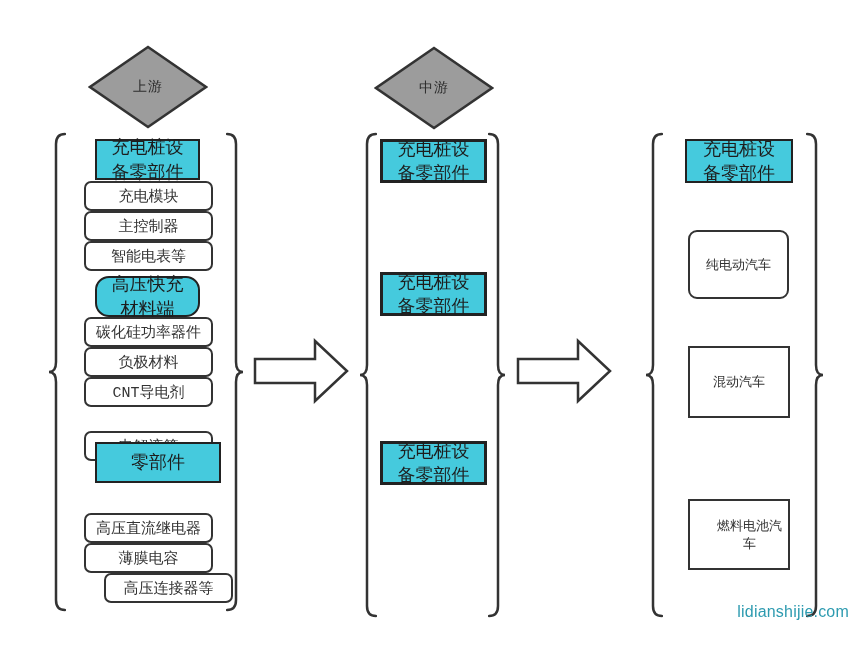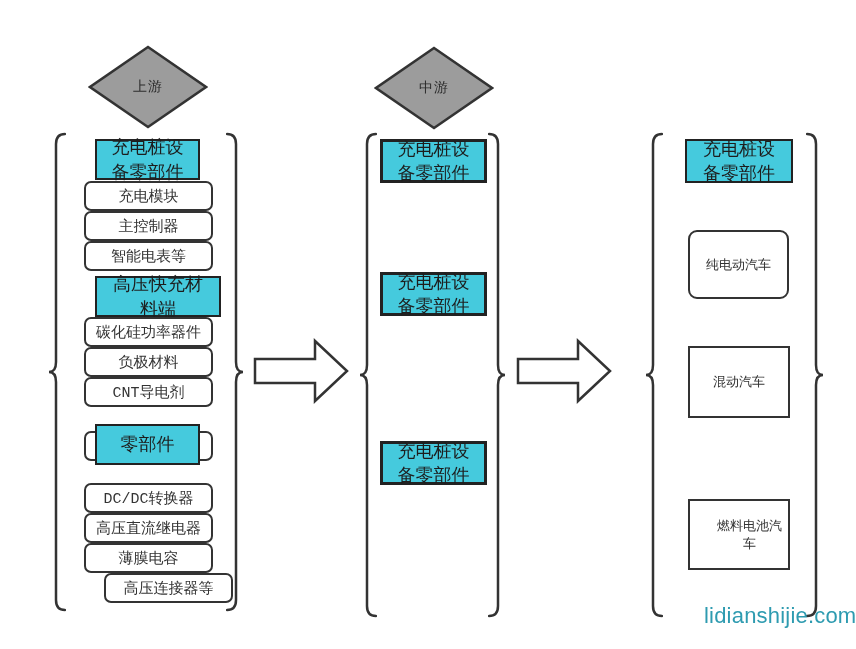--- a/index.html
+++ b/index.html
@@ -49,21 +49,21 @@
     text-align: center;
     font-size: 13px; color: #333;
     padding: 2px 6px;
   }
   .box-plain.rounded { border-radius: 9px; }
   .brace { position: absolute; }
   .watermark {
     position: absolute;
     left: 704px; top: 603px; width: 145px;
     text-align: right;
-    font-size: 22px;
+    font-size: 16px;
     color: #2e9bb0;
     font-weight: 500;
     letter-spacing: 0.2px;
   }
 </style>
 </head>
 <body>
 
 <div class="canvas">
 
@@ -79,28 +79,27 @@
   </svg>
   <svg class="brace" style="left:226px; top:132px;" width="18" height="480" viewBox="0 0 18 480">
     <path d="M 1 2 Q 10 2 10 12 L 10 230 Q 10 240 17 240 Q 10 240 10 250 L 10 468 Q 10 478 1 478" fill="none" stroke="#333" stroke-width="2.5" stroke-linecap="round"></path>
   </svg>
 
   <div class="box-cyan" style="left:95px; top:139px; width:105px; height:41px;">充电桩设备零部件</div>
   <div class="box-white" style="left:84px; top:181px; width:129px; height:30px;">充电模块</div>
   <div class="box-white" style="left:84px; top:211px; width:129px; height:30px;">主控制器</div>
   <div class="box-white" style="left:84px; top:241px; width:129px; height:30px;">智能电表等</div>
 
-  <div class="box-cyan" style="left:95px; top:276px; width:126px; height:41px;">高压快充材料端</div>
+  <div class="box-cyan" style="left:95px; top:276px; width:105px; height:41px;border-radius:14px;">高压快充材料端</div>
   <div class="box-white" style="left:84px; top:347px; width:129px; height:30px;">负极材料</div>
   <div class="box-white" style="left:84px; top:317px; width:129px; height:30px;">碳化硅功率器件</div>
   <div class="box-white" style="left:84px; top:377px; width:129px; height:30px;">CNT导电剂</div>
   <div class="box-white" style="left:84px; top:431px; width:129px; height:30px;">电解液等</div>
 
-  <div class="box-cyan" style="left:95px; top:424px; width:105px; height:41px;">零部件</div>
-  <div class="box-white" style="left:84px; top:483px; width:129px; height:30px;">DC/DC转换器</div>
+  <div class="box-cyan" style="left:95px; top:442px; width:126px; height:41px;">零部件</div>
   <div class="box-white" style="left:84px; top:543px; width:129px; height:30px;">薄膜电容</div>
   <div class="box-white" style="left:84px; top:513px; width:129px; height:30px;">高压直流继电器</div>
   <div class="box-white" style="left:84px; top:573px; width:129px; height:30px;margin-left:20px;">高压连接器等</div>
 
   <svg class="abs" style="left:252px; top:338px;" width="98" height="66" viewBox="0 0 98 66">
     <polygon points="3,21 63,21 63,3 95,33 63,63 63,45 3,45" fill="#ffffff" stroke="#333" stroke-width="2.5" stroke-linejoin="miter"></polygon>
   </svg>
 
   <div class="diamond" style="left:374px; top:46px;">
     <svg width="120" height="84" viewBox="0 0 120 84">

